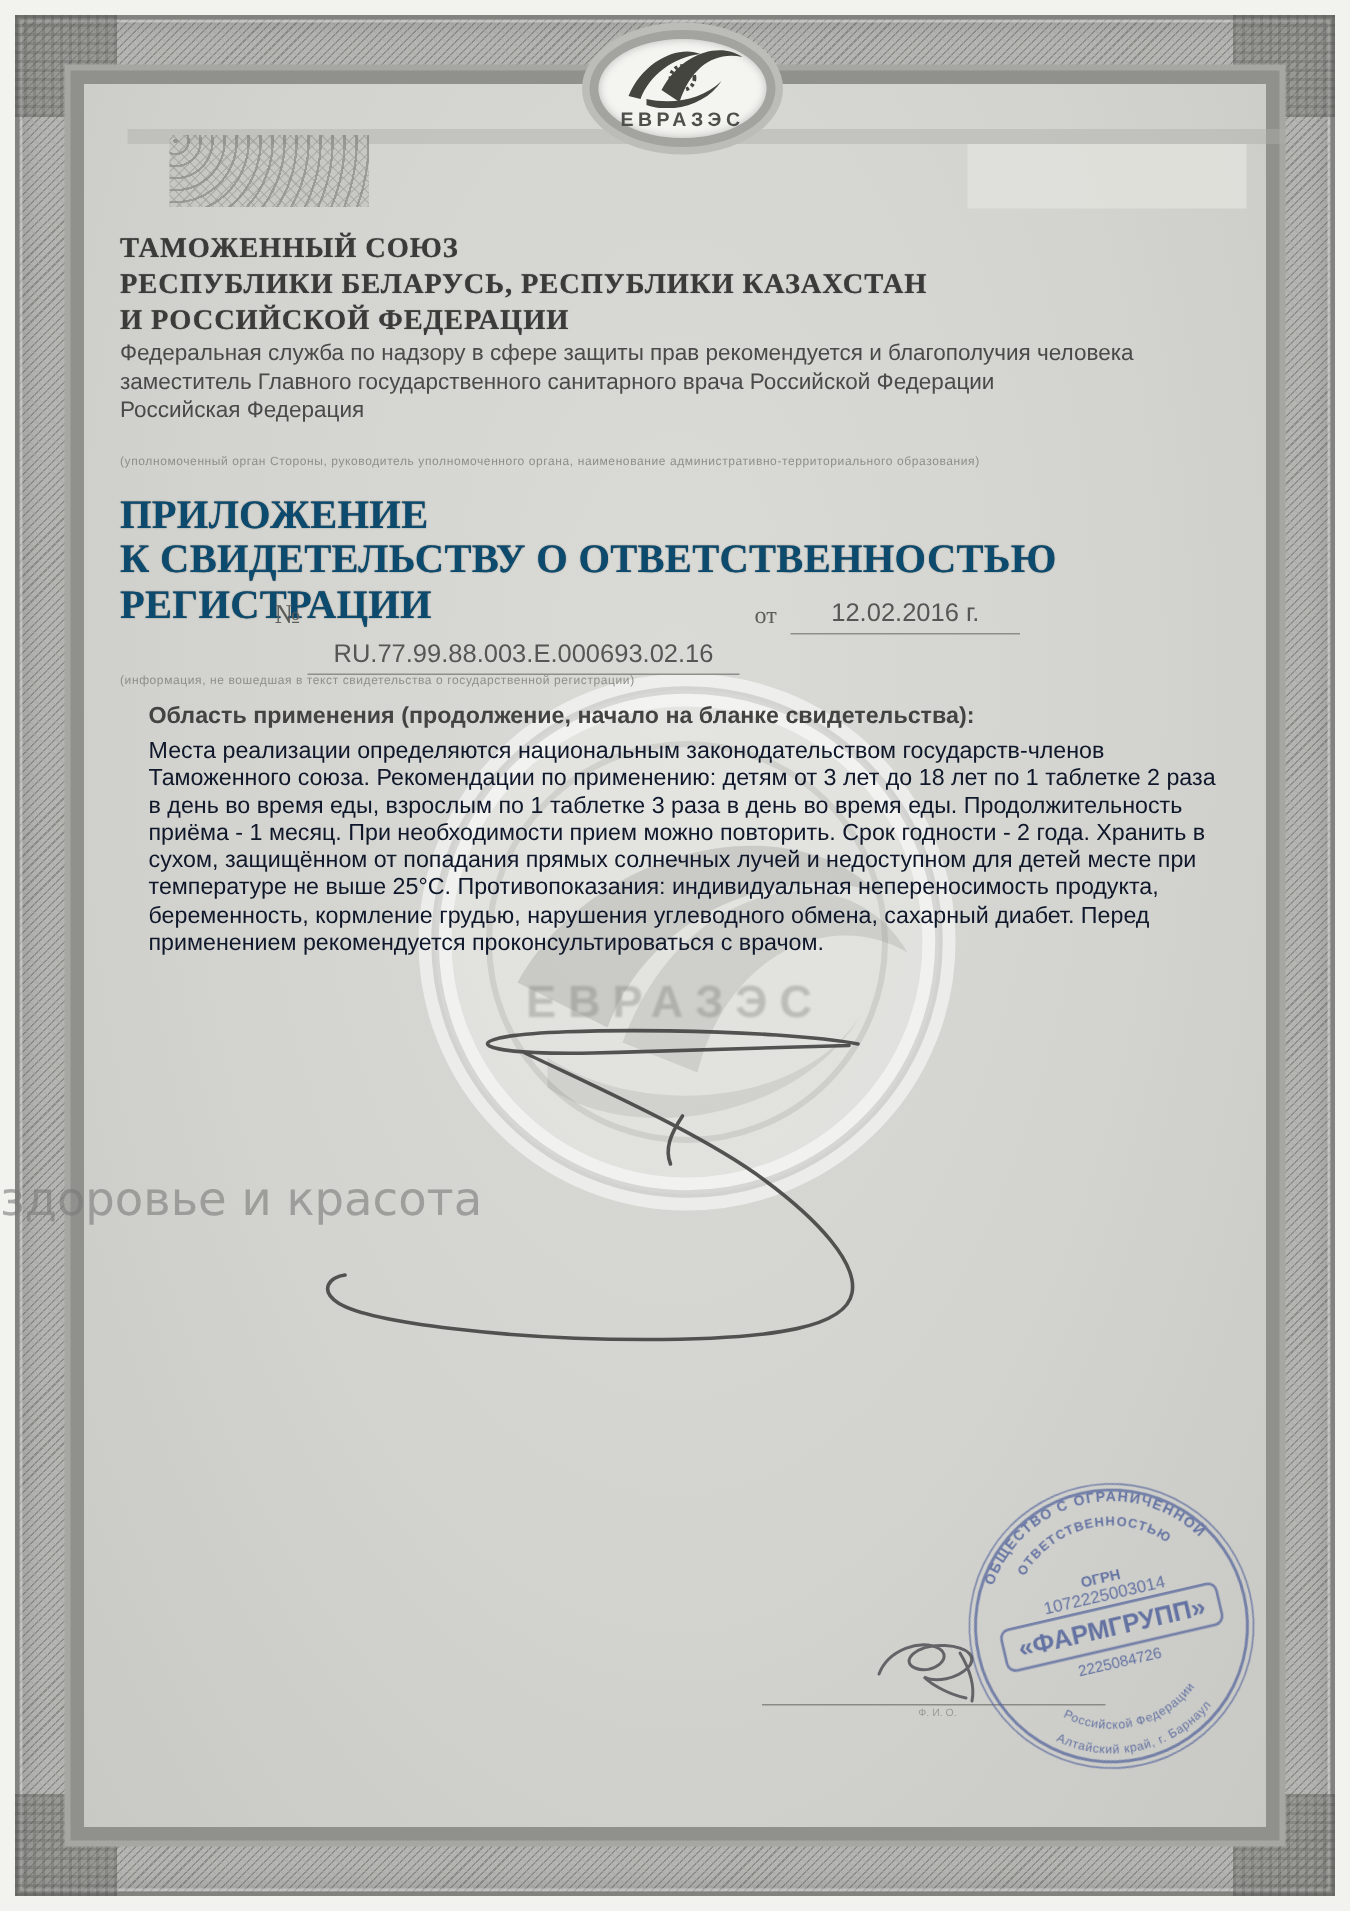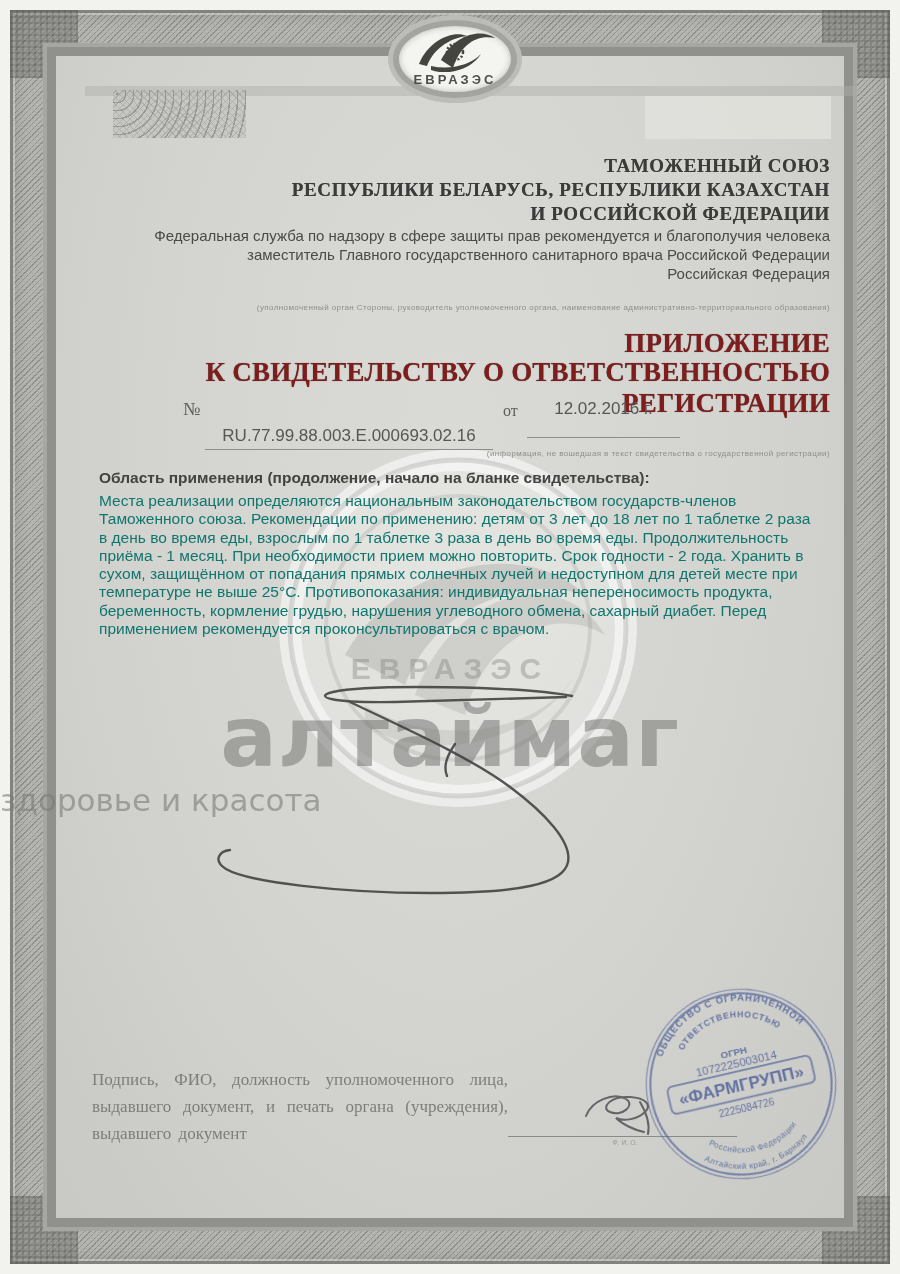--- a/index.html
+++ b/index.html
@@ -35,37 +35,37 @@
 
   
   .logo{position:absolute;left:393px;top:20px;width:124px;height:78px;z-index:6;}
   .logo-oval{position:absolute;inset:0;border-radius:50%;background:#f4f4f1;
     border:6px solid #a3a3a0;box-shadow:0 0 0 5px #bcbcb8, inset 0 0 6px rgba(100,100,97,.4);}
   .logo-emblem{position:absolute;left:18px;top:6px;width:88px;height:46px;}
   .logo-text{position:absolute;left:0;right:0;top:52px;text-align:center;
     font-weight:bold;font-size:13px;letter-spacing:3px;color:#4e4e4b;}
 
   
-  .center-line{position:absolute;left:80px;right:70px;text-align:right;color:#3e3e3c;}
+  .center-line{position:absolute;left:80px;right:70px;text-align:left;color:#3e3e3c;}
   .h-serif{font-family:"Liberation Serif",serif;font-weight:bold;font-size:19px;letter-spacing:.6px;color:#3b3b39;text-shadow:0 0 .6px rgba(59,59,57,.7);}
   .h-sans{font-size:15px;color:#4a4a48;}
   .caption-tiny{font-size:8px;color:#8e8e8a;letter-spacing:.4px;filter:blur(.35px);}
 
-  .title-serif{font-family:"Liberation Serif",serif;font-weight:bold;font-size:27px;color:#7f1d1d;
+  .title-serif{font-family:"Liberation Serif",serif;font-weight:bold;font-size:27px;color:#0c4a6e;
     letter-spacing:.2px;text-shadow:0 0 .8px rgba(54,54,52,.8);}
 
   
   .no-label{position:absolute;left:183px;top:399px;font-family:"Liberation Serif",serif;font-size:18px;color:#5c5c59;}
   .no-value{position:absolute;left:205px;top:399px;width:288px;text-align:center;font-size:17px;color:#56565     ;color:#565654;border-bottom:1.5px solid #8e8e8a;padding-bottom:3px;margin-top:27px;}
   .from-label{position:absolute;left:503px;top:402px;font-family:"Liberation Serif",serif;font-size:16px;color:#5c5c59;}
-  .date-value{position:absolute;left:527px;top:399px;width:153px;text-align:center;font-size:17px;color:#565654;border-bottom:1.5px solid #8e8e8a;padding-bottom:18px;}
+  .date-value{position:absolute;left:527px;top:399px;width:153px;text-align:center;font-size:17px;color:#565654;border-bottom:1.5px solid #8e8e8a;padding-bottom:3px;}
 
   
   .lead{position:absolute;left:99px;top:469px;width:716px;font-size:15.5px;font-weight:bold;color:#434341;}
-  .body-text{position:absolute;left:99px;top:492px;width:717px;font-size:15.5px;line-height:18.3px;color:#0f766e;text-align:left;}
+  .body-text{position:absolute;left:99px;top:492px;width:717px;font-size:15.5px;line-height:18.3px;color:#0f172a;text-align:left;}
 
   
   .wm-seal{position:absolute;left:275px;top:445px;width:366px;height:366px;z-index:0;}
   .wm-evrazes{position:absolute;left:0;right:0;top:652px;text-align:center;font-weight:bold;font-size:30px;
     letter-spacing:8px;color:rgba(125,125,122,.38);filter:blur(.7px);z-index:1;}
   .wm-brand{position:absolute;left:0;right:0;top:688px;text-align:center;font-family:"DejaVu Sans",sans-serif;
     font-weight:bold;font-size:84px;letter-spacing:1px;color:rgba(118,118,116,.55);z-index:1;}
   .wm-tagline{position:absolute;left:0;right:0;top:782px;text-align:left;font-family:"DejaVu Sans",sans-serif;
     font-size:31px;color:rgba(122,122,120,.6);z-index:1;}
 
@@ -100,21 +100,20 @@
 
   <svg class="wm-seal" viewBox="0 0 366 366">
     <circle cx="183" cy="183" r="168" fill="rgba(255,255,255,0.28)" stroke="rgba(255,255,255,0.55)" stroke-width="22"></circle>
     <circle cx="183" cy="183" r="168" fill="none" stroke="rgba(120,120,117,0.22)" stroke-width="5"></circle>
     <circle cx="183" cy="183" r="132" fill="none" stroke="rgba(120,120,117,0.18)" stroke-width="4"></circle>
     <path d="M70,210 C120,120 250,90 310,150 C250,130 160,160 130,240 Z" fill="rgba(105,105,102,0.20)"></path>
     <path d="M140,250 C180,140 290,120 330,190 C280,160 210,190 190,270 Z" fill="rgba(105,105,102,0.16)"></path>
     <path d="M90,260 C150,300 260,295 300,230 C260,300 150,320 90,280 Z" fill="rgba(105,105,102,0.14)"></path>
   </svg>
   <div class="wm-evrazes">ЕВРАЗЭС</div>
-  <div class="wm-brand">алтаймаг</div>
   <div class="wm-tagline">здоровье и красота</div>
 
   <div class="logo">
     <div class="logo-oval"></div>
     <svg class="logo-emblem" viewBox="0 0 88 46">
       <path d="M8,38 C18,14 42,4 56,10 C38,12 22,24 16,40 Z" fill="#45453f"></path>
       <path d="M30,34 C44,8 70,2 84,12 C66,8 50,18 42,42 Z" fill="#45453f"></path>
       <path d="M20,40 C38,44 58,40 70,28 C60,44 36,50 20,44 Z" fill="#45453f"></path>
       <circle cx="44" cy="26" r="8" fill="none" stroke="#45453f" stroke-width="2.5" stroke-dasharray="2 2"></circle>
     </svg>
@@ -146,21 +145,20 @@
       <path d="M572,696 C520,686 368,684 333,692 C312,697 332,703 395,702 C470,700 550,698 566,697"></path>
       <path d="M350,702 C400,726 470,757 510,787 C545,813 572,842 568,862 C564,884 520,893 430,893 C340,893 248,882 226,869 C212,860 220,851 230,850"></path>
       <path d="M455,744 C447,756 443,766 447,776"></path>
     </g>
     <g fill="none" stroke="#4a4a50" stroke-width="2" stroke-linecap="round" opacity=".8">
       <path d="M586,1116 C592,1100 614,1092 626,1099 C636,1105 622,1117 610,1112 C600,1108 610,1096 630,1097 C646,1098 652,1105 645,1112 C638,1119 624,1122 616,1118 C622,1124 634,1130 644,1132"></path>
       <path d="M640,1102 C646,1112 650,1124 648,1134"></path>
     </g>
   </svg>
 
-  <div class="footer-left">Подпись, ФИО, должность уполномоченного лица, выдавшего документ, и печать органа (учреждения), выдавшего документ</div>
   <div class="sig-line"></div>
   <div class="sig-line-caption">Ф. И. О.</div>
 
   <svg class="stamp" viewBox="0 0 240 240">
     <defs>
       <path id="arcTopOuter" d="M 18,120 A 102,102 0 0 1 222,120"></path>
       <path id="arcTopInner" d="M 38,120 A 82,82 0 0 1 202,120"></path>
       <path id="arcBotInner" d="M 36,120 A 84,84 0 0 0 204,120"></path>
       <path id="arcBotOuter" d="M 16,120 A 104,104 0 0 0 224,120"></path>
     </defs>

